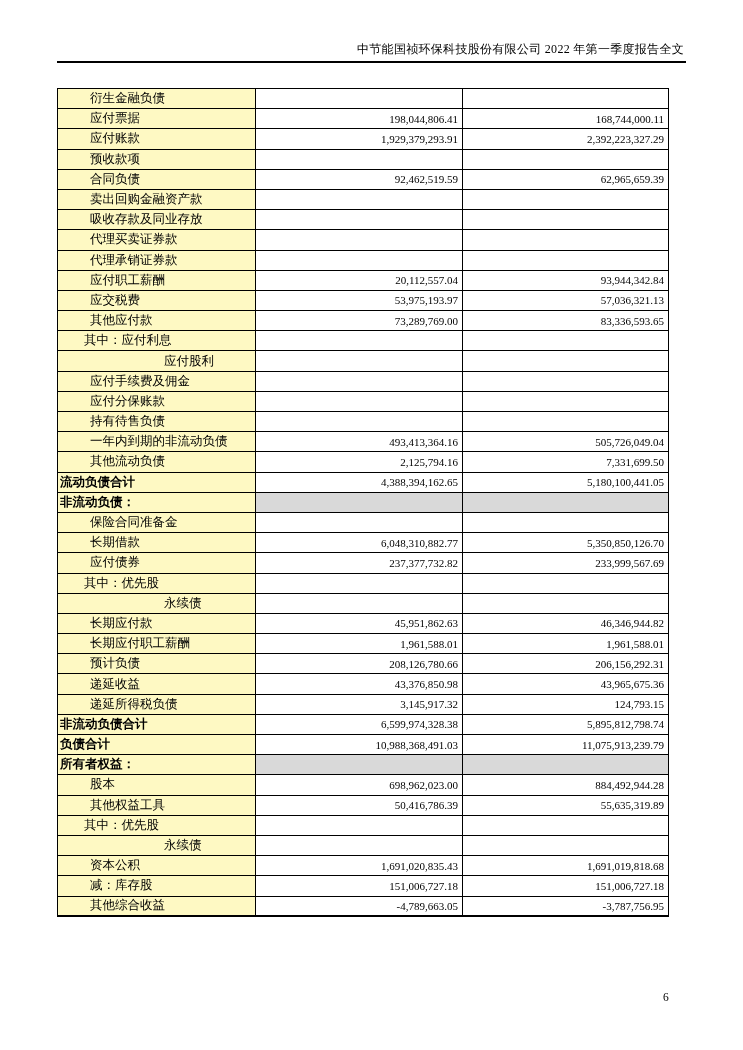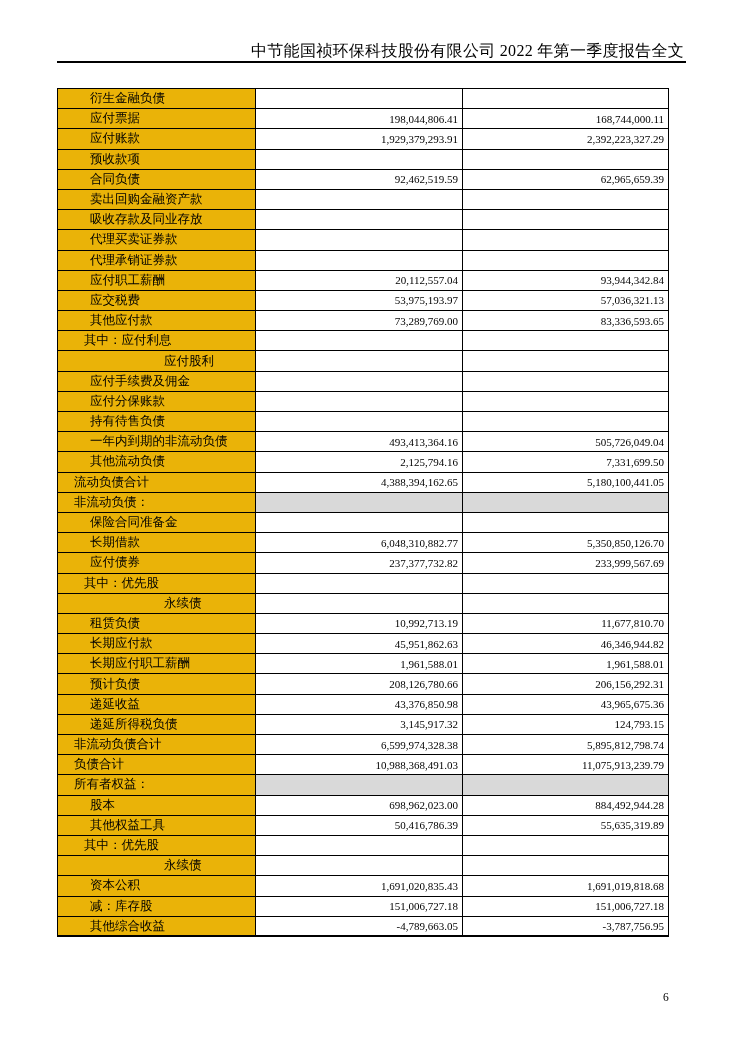--- a/index.html
+++ b/index.html
@@ -10,21 +10,21 @@
     position:relative;
     overflow:hidden;
   }
   .page { position:absolute; inset:0; background:#fff; }
 
   
   .header-text {
     position:absolute;
     top:41px;
     right:59px;
-    font-size:16px;
+    font-size:12px;
     letter-spacing:0.3px;
     white-space:nowrap;
   }
   .header-rule {
     position:absolute;
     left:57px;
     right:57px;
     top:61px;
     height:2px;
     background:#000;
@@ -47,29 +47,29 @@
   .fin-table td {
     border-left:1px solid #000;
     border-right:1px solid #000;
     border-top:1.5px solid #000;
     border-bottom:1.5px solid #000;
     font-size:12.5px;
     vertical-align:middle;
     white-space:nowrap;
     overflow:hidden;
   }
-  td.label-cell { background:#eab308; }
+  td.label-cell { background:#fef9c3; }
   td.value-cell {
     background:#ffffff;
     text-align:right;
     padding-right:4px;
     font-size:11px;
   }
   tr.section-row td.value-cell { background:#d9d9d9; }
-  .indent-0 { padding-left:16px; }
+  .indent-0 { padding-left:2px;font-weight:bold; }
   .indent-1 { padding-left:32px; }
   .indent-2 { padding-left:26px; }
   .indent-3 { padding-left:106px; }
 
   
   .page-number {
     position:absolute;
     left:663px;
     top:991px;
     font-size:11.5px;
@@ -215,25 +215,20 @@
           <td class="label-cell indent-2">其中：优先股</td>
           <td class="value-cell"></td>
           <td class="value-cell"></td>
         </tr>
         <tr>
           <td class="label-cell indent-3">永续债</td>
           <td class="value-cell"></td>
           <td class="value-cell"></td>
         </tr>
         <tr>
-          <td class="label-cell indent-1">租赁负债</td>
-          <td class="value-cell">10,992,713.19</td>
-          <td class="value-cell">11,677,810.70</td>
-        </tr>
-        <tr>
           <td class="label-cell indent-1">长期应付款</td>
           <td class="value-cell">45,951,862.63</td>
           <td class="value-cell">46,346,944.82</td>
         </tr>
         <tr>
           <td class="label-cell indent-1">长期应付职工薪酬</td>
           <td class="value-cell">1,961,588.01</td>
           <td class="value-cell">1,961,588.01</td>
         </tr>
         <tr>

